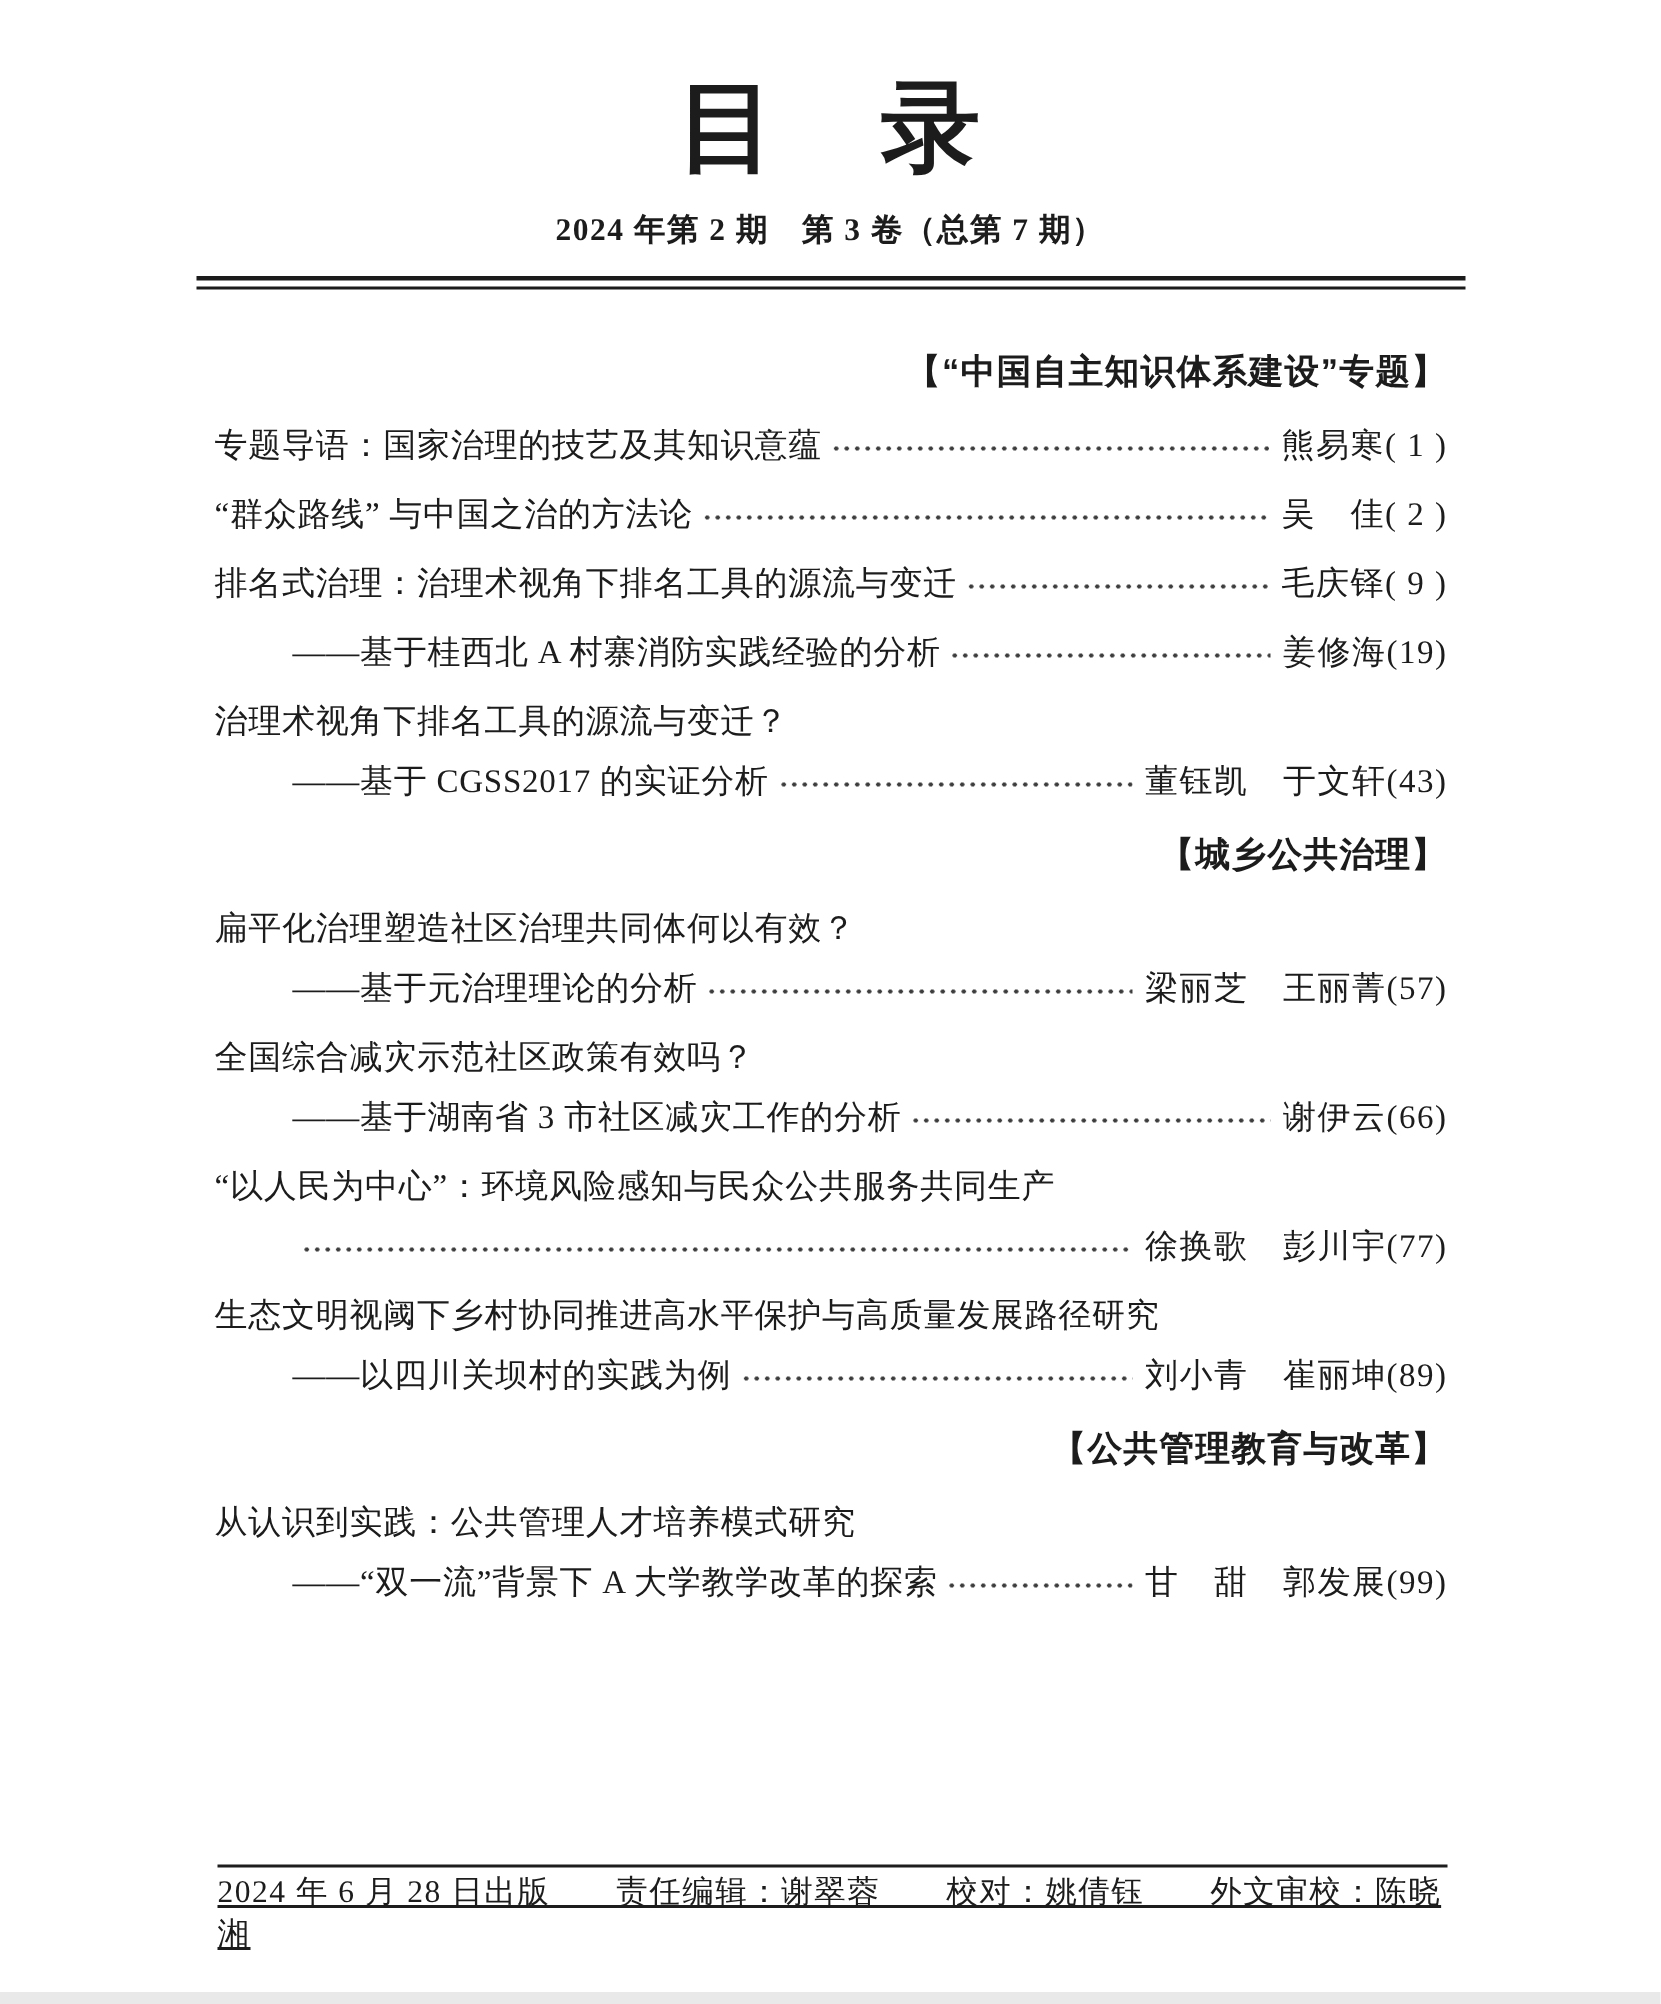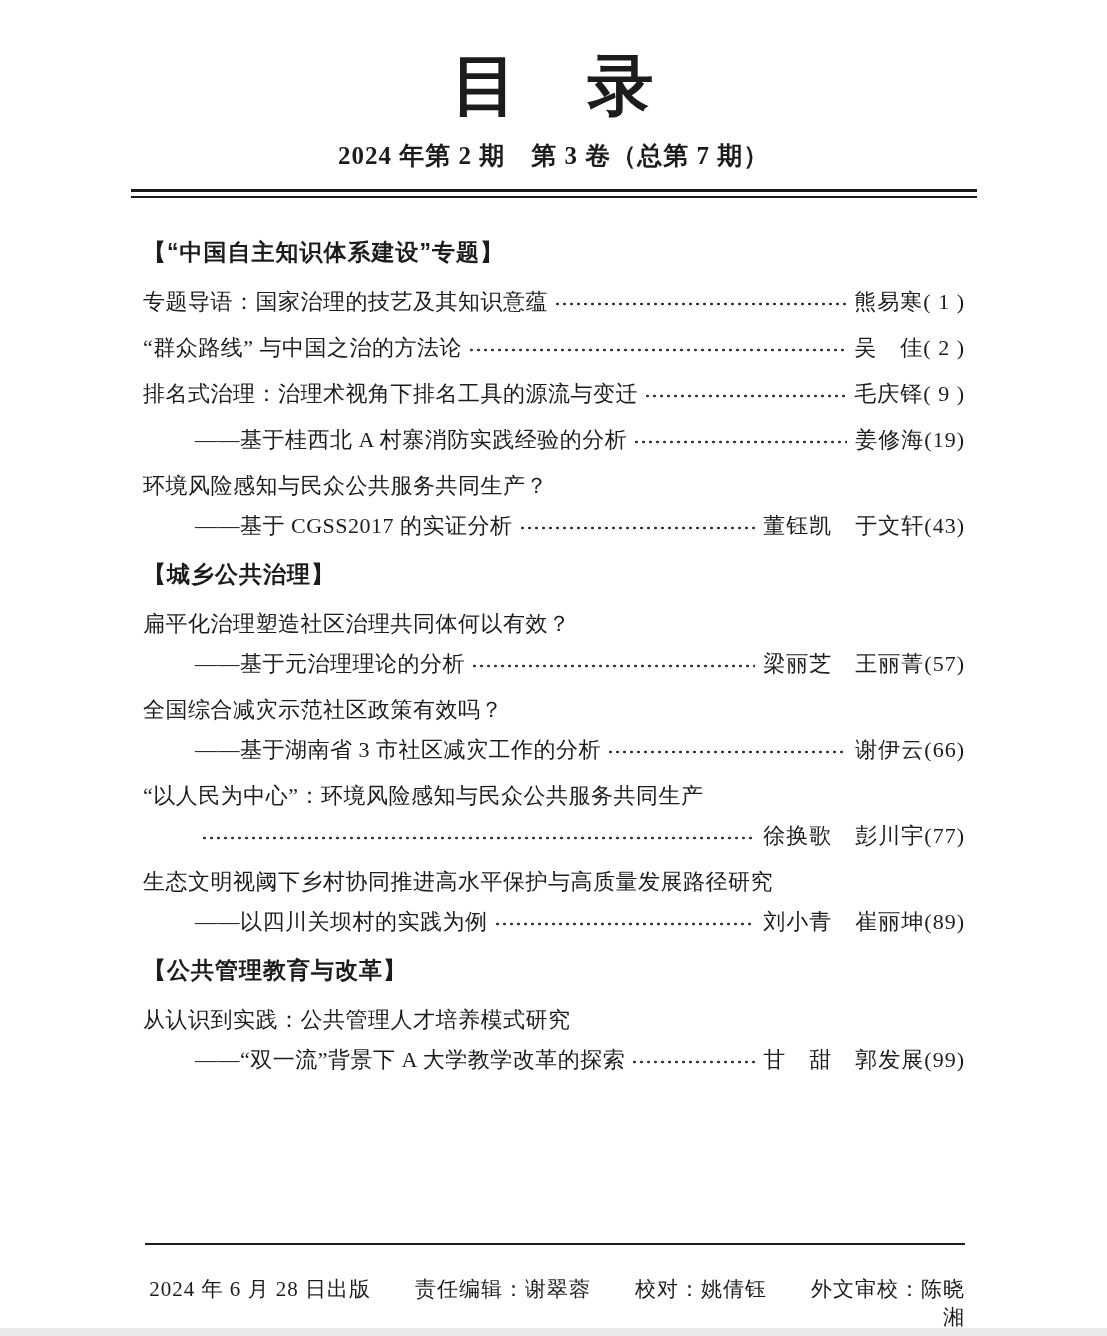--- a/index.html
+++ b/index.html
@@ -13,33 +13,33 @@
   }
   .page{position:absolute;inset:0;}
 
   
   .masthead{text-align:center;padding-top:50px;}
   .journal-title{
     font-size:66px;line-height:1.1;font-weight:700;
     letter-spacing:2px;margin:0;
   }
   .issue-line{
-    font-size:25px;font-weight:700;margin-top:16px;
+    font-size:21px;font-weight:700;margin-top:16px;
     letter-spacing:1px;
   }
   .double-rule{
     width:846px;margin:17px auto 0;
     border-top:3px solid #1b1b1b;
     border-bottom:2px solid #1b1b1b;
     height:4px;
   }
 
   
   .toc{margin:38px 142px 0 143px;font-size:22px;}
-  .section{margin-top:12px;}
+  .section{margin-top:12px;text-align:right;}
   .section:first-child{margin-top:0;}
   .section-heading{
     font-family:"Liberation Sans","DejaVu Sans",sans-serif;
     font-size:23px;font-weight:700;
     margin:0 0 14px 0;line-height:32px;
     letter-spacing:1px;
   }
   .entry{margin-bottom:6px;}
   .line{
     display:flex;align-items:center;
@@ -51,22 +51,22 @@
     flex:1 1 auto;height:22px;margin:4px 8px 0 6px;
     background:radial-gradient(circle,#3d3d3d 1.3px,rgba(0,0,0,0) 1.6px) left center / 7px 4px repeat-x;
   }
   .authors{flex:0 0 auto;letter-spacing:1px;}
   .pg{flex:0 0 auto;letter-spacing:1px;}
 
   
   .footer{
     position:absolute;left:145px;right:142px;top:1243px;
     border-top:2px solid #1d1d1d;
-    padding-top:30px;text-align:right;
-    font-size:21px;letter-spacing:1px;
+    padding-top:2px;text-align:left;
+    font-size:21px;letter-spacing:1px;text-decoration:underline;
   }
   .bottom-strip{
     position:absolute;left:0;right:0;bottom:0;height:8px;
     background:#e9e9e9;
   }
 </style>
 </head>
 <body>
 
 <div class="page">
@@ -107,21 +107,21 @@
         <div class="entry">
           <div class="line indent">
             <span class="t">——基于桂西北 A 村寨消防实践经验的分析</span>
             <span class="dots"></span>
             <span class="authors">姜修海</span>
             <span class="pg">(19)</span>
           </div>
         </div>
         <div class="entry">
           <div class="line">
-            <span class="t">环境风险感知与民众公共服务共同生产？</span>
+            <span class="t">治理术视角下排名工具的源流与变迁？</span>
           </div>
           <div class="line indent">
             <span class="t">——基于 CGSS2017 的实证分析</span>
             <span class="dots"></span>
             <span class="authors">董钰凯　于文轩</span>
             <span class="pg">(43)</span>
           </div>
         </div>
       </section>
       <section class="section">

